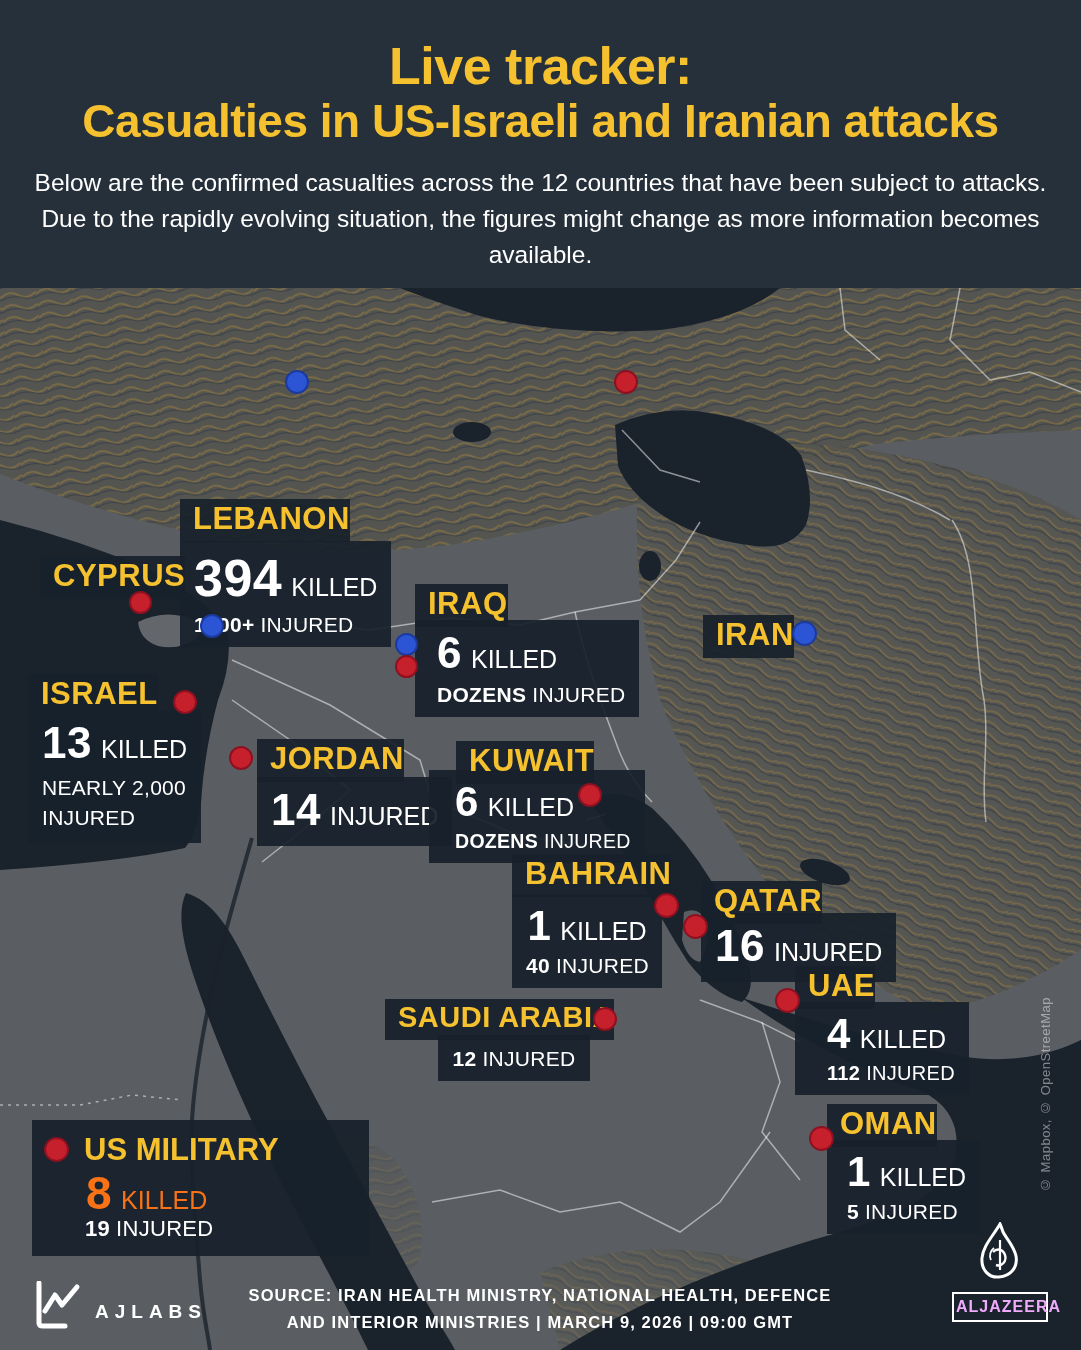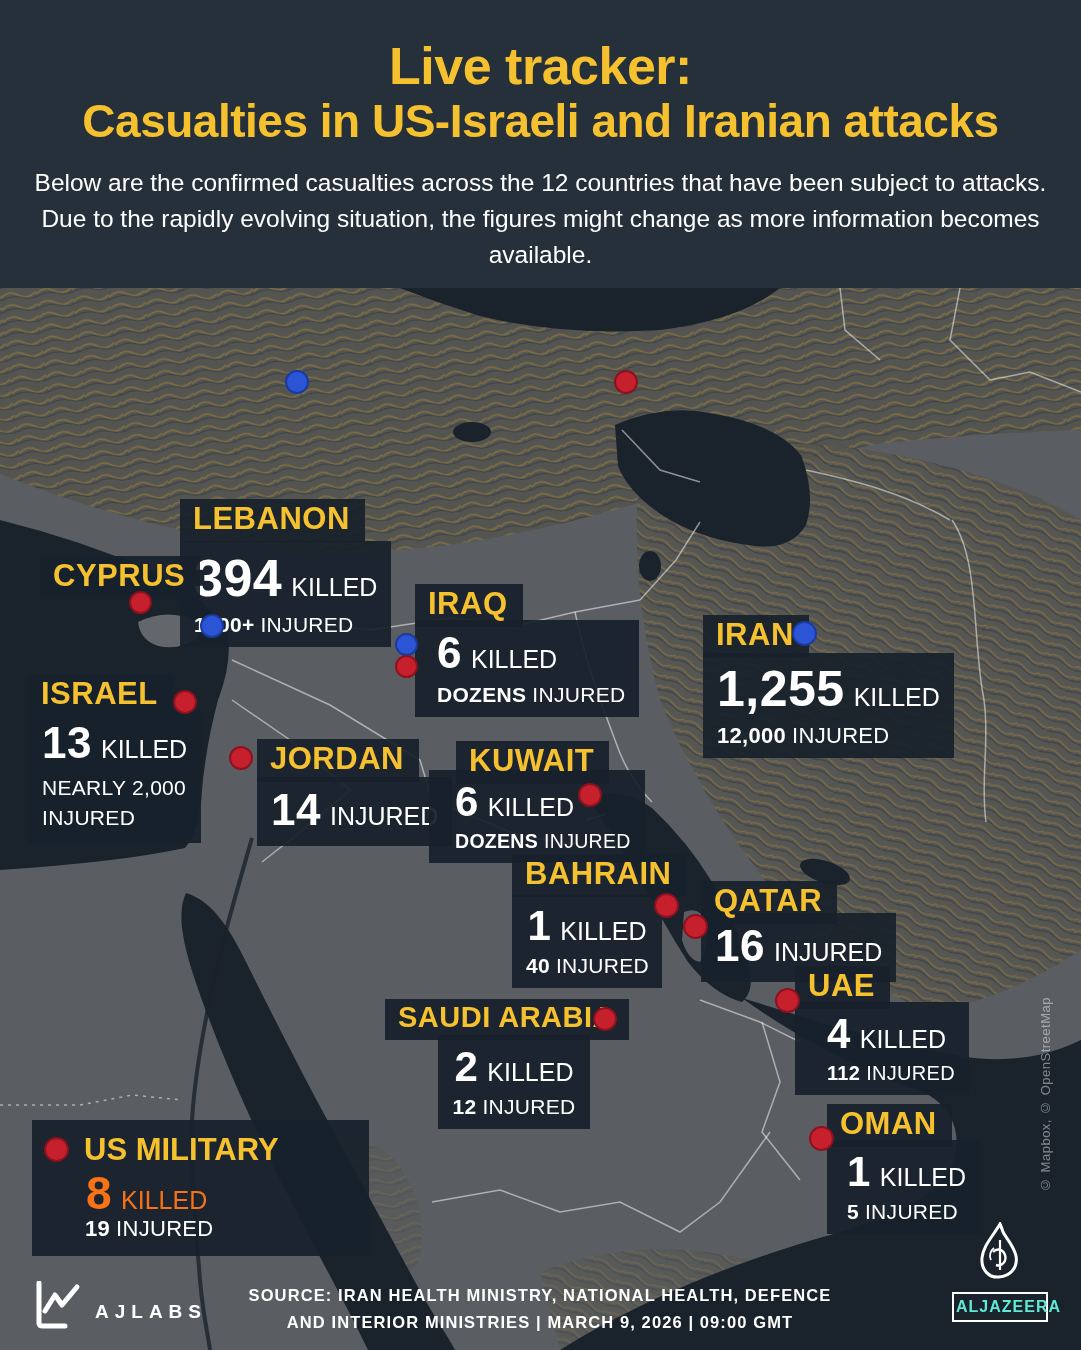--- a/index.html
+++ b/index.html
@@ -36,21 +36,21 @@
 
   
   .dot{
     position:absolute; width:23px; height:23px; border-radius:50%;
     border:2px solid #000; box-sizing:border-box; z-index:6;
   }
   
   .card-label{
     position:absolute; z-index:4; background:rgba(24,33,43,0.93);
     color:#f6c12f; font-size:31px; font-weight:700; letter-spacing:0.5px;
-    padding:3px 15px 6px 13px; white-space:nowrap; line-height:1.1;
+    padding:3px 0 6px 13px; white-space:nowrap; line-height:1.1;
   }
   .card-stats{
     position:absolute; z-index:3; background:rgba(24,33,43,0.93);
     color:#fff; padding:8px 14px 10px 14px; white-space:nowrap; line-height:1.15;
   }
   .big{ font-size:44px; font-weight:700; letter-spacing:0.5px; }
   .big-lg{ font-size:52px; }
   .big-label{ font-size:25px; font-weight:400; margin-left:9px; }
   .subrow{ font-size:21px; margin-top:4px; letter-spacing:0.3px; }
   .subrow .n{ font-weight:700; } .subrow .l{ font-weight:400; margin-left:6px;}
@@ -67,21 +67,21 @@
   
   .src{
     position:absolute; left:230px; top:1282px; width:620px; z-index:5;
     color:#fff; text-align:center; font-size:16.5px; font-weight:700;
     letter-spacing:1.1px; line-height:27px;
   }
   .ajlabs{ position:absolute; left:35px; top:1281px; z-index:5; display:flex; align-items:center;}
   .ajlabs-text{ color:#fff; font-size:19px; font-weight:700; letter-spacing:6px; margin-left:8px; margin-top:14px;}
   .ajbrand{ position:absolute; left:952px; top:1222px; z-index:5; width:96px; text-align:center;}
   .ajbrand-box{
-    margin-top:4px; border:2px solid #fff; color:#5eead4; font-size:16px;
+    margin-top:4px; border:2px solid #fff; color:#f0abfc; font-size:16px;
     font-weight:700; letter-spacing:1px; padding:4px 2px;
   }
   .attribution{
     position:absolute; left:1038px; top:972px; height:220px; z-index:5;
     writing-mode:vertical-rl; transform:rotate(180deg);
     color:rgba(255,255,255,0.45); font-size:13px; letter-spacing:0.5px;
     font-weight:400;
   }
   svg.map{ position:absolute; left:0; top:288px; z-index:1; }
 </style>
@@ -176,24 +176,20 @@
   <div class="card-label" style="left:415px;top:584px">IRAQ</div>
   <div class="card-stats" style="left:415px;top:620px;padding-left:22px">
     <div><span class="big">6</span><span class="big-label">KILLED</span></div>
     <div class="subrow"><span class="n">DOZENS</span><span class="l">INJURED</span></div>
   </div>
   <span class="dot" style="left: 395px; top: 633px; background: rgb(43, 85, 212); border-color: rgb(26, 58, 160);"></span>
   <span class="dot" style="left: 395px; top: 655px; background: rgb(197, 32, 44); border-color: rgb(141, 17, 32);"></span>
 
   <div class="card-label" style="left:703px;top:615px">IRAN</div>
   <span class="dot" style="left: 792px; top: 621px; width: 25px; height: 25px; background: rgb(43, 85, 212); border-color: rgb(26, 58, 160);"></span>
-  <div class="card-stats" style="left:703px;top:653px">
-    <div><span class="big" style="font-size:50px">1,255</span><span class="big-label">KILLED</span></div>
-    <div class="subrow" style="font-size:22px"><span class="n">12,000</span><span class="l">INJURED</span></div>
-  </div>
 
   <div class="card-label" style="left:28px;top:674px">ISRAEL</div>
   <div class="card-stats" style="left:28px;top:710px;max-width:150px;white-space:normal">
     <div style="white-space:nowrap"><span class="big">13</span><span class="big-label">KILLED</span></div>
     <div class="subrow" style="line-height:30px"><span class="n" style="font-weight:400">NEARLY 2,000</span><br><span class="l" style="margin-left:0">INJURED</span></div>
   </div>
   <span class="dot" style="left: 173px; top: 690px; width: 24px; height: 24px; background: rgb(197, 32, 44); border-color: rgb(141, 17, 32);"></span>
 
   <span class="dot" style="left: 229px; top: 746px; width: 24px; height: 24px; background: rgb(197, 32, 44); border-color: rgb(141, 17, 32);"></span>
   <div class="card-label" style="left:257px;top:739px">JORDAN</div>
@@ -217,21 +213,20 @@
 
   <span class="dot" style="left: 683px; top: 914px; width: 25px; height: 25px; background: rgb(197, 32, 44); border-color: rgb(141, 17, 32);"></span>
   <div class="card-label" style="left:701px;top:881px">QATAR</div>
   <div class="card-stats" style="left:701px;top:913px">
     <div><span class="big">16</span><span class="big-label">INJURED</span></div>
   </div>
 
   <div class="card-label" style="left:385px;top:999px;font-size:29px">SAUDI ARABIA</div>
   <span class="dot" style="left: 593px; top: 1007px; width: 24px; height: 24px; background: rgb(197, 32, 44); border-color: rgb(141, 17, 32);"></span>
   <div class="card-stats center" style="left:438px;top:1035px;width:124px">
-    <div><span class="big" style="font-size:42px">2</span><span class="big-label">KILLED</span></div>
     <div class="subrow"><span class="n">12</span><span class="l">INJURED</span></div>
   </div>
 
   <div class="card-label" style="left:795px;top:966px">UAE</div>
   <span class="dot" style="left: 775px; top: 988px; width: 25px; height: 25px; background: rgb(197, 32, 44); border-color: rgb(141, 17, 32);"></span>
   <div class="card-stats" style="left:795px;top:1002px;padding-left:32px">
     <div><span class="big" style="font-size:42px">4</span><span class="big-label">KILLED</span></div>
     <div class="subrow" style="font-size:20px"><span class="n">112</span><span class="l">INJURED</span></div>
   </div>
 

